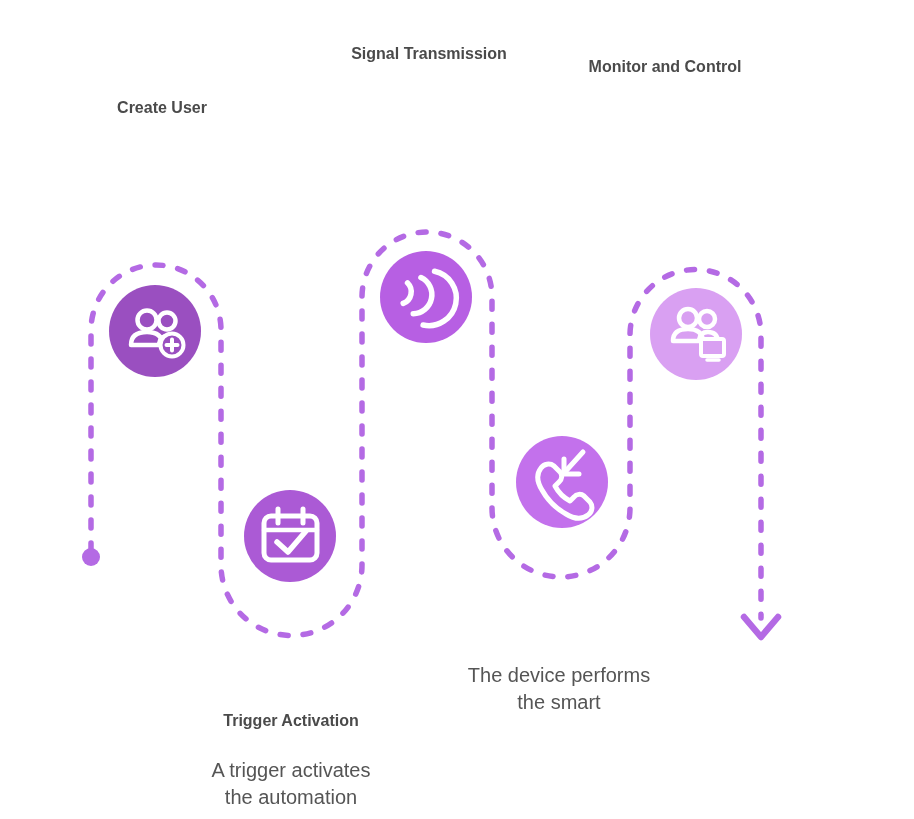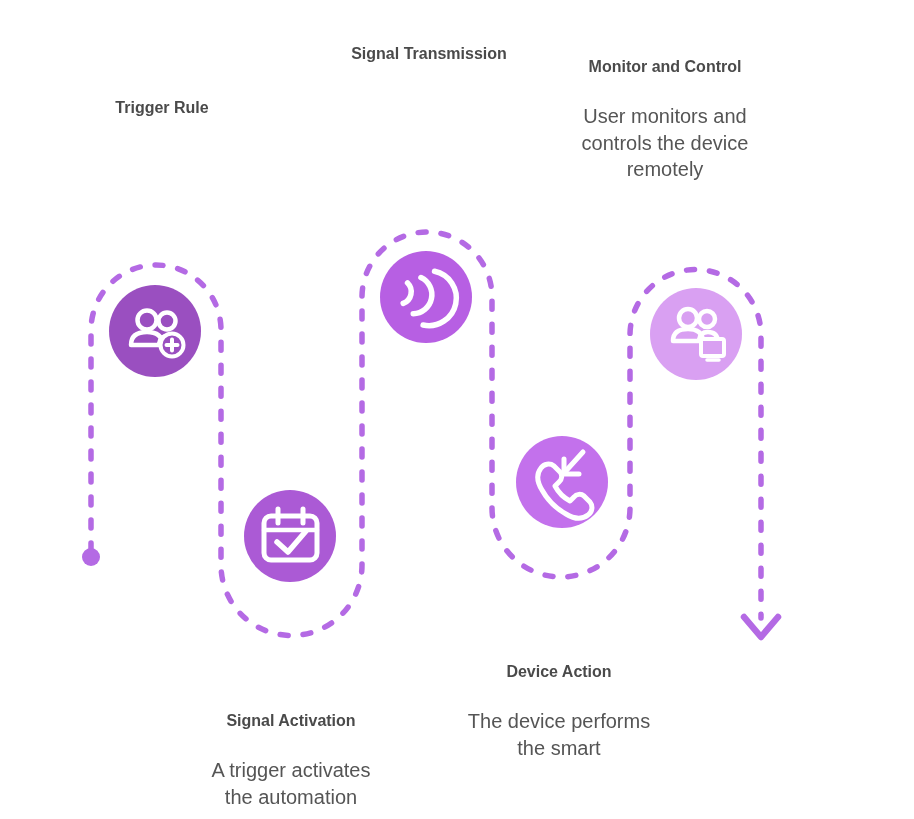--- a/index.html
+++ b/index.html
@@ -101,35 +101,33 @@
         <path d="M 699 340 q 1 -8 9 -8 q 9 0 10 9"></path>
         <circle cx="688" cy="318" r="9"></circle>
         <path d="M 673 341 q 0 -12 15 -12 q 14 0 15 12 z"></path>
         <rect x="701" y="339" width="23" height="17" rx="2" stroke-width="4" fill="#d9a0f2"></rect>
         <path d="M 707 360 H 719" stroke-width="3.5"></path>
       </g>
     </g>
   </svg>
 
   <div class="step-text" style="left:162px;top:77px;width:188px;">
-    <h2 class="step-title">Trigger Rule</h2>
+    <h2 class="step-title">Create User</h2>
   </div>
 
   <div class="step-text" style="left:429px;top:23px;width:206px;">
     <h2 class="step-title">Signal Transmission</h2>
   </div>
 
   <div class="step-text" style="left:665px;top:36px;width:200px;">
     <h2 class="step-title">Monitor and Control</h2>
-    <p class="step-desc">User monitors and controls the device remotely</p>
   </div>
 
   <div class="step-text" style="left:291px;top:690px;width:178px;">
-    <h2 class="step-title">Signal Activation</h2>
+    <h2 class="step-title">Trigger Activation</h2>
     <p class="step-desc">A trigger activates the automation</p>
   </div>
 
   <div class="step-text" style="left:559px;top:641px;width:206px;">
-    <h2 class="step-title">Device Action</h2>
     <p class="step-desc">The device performs the smart</p>
   </div>
 
 </div>
 
 </body></html>

